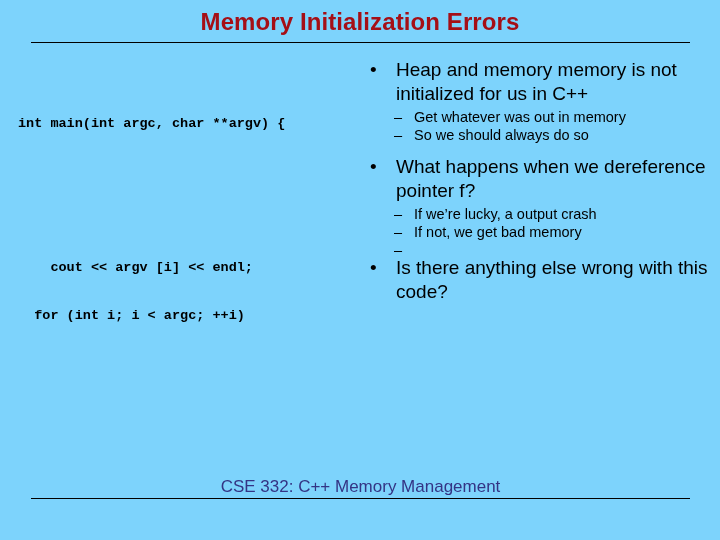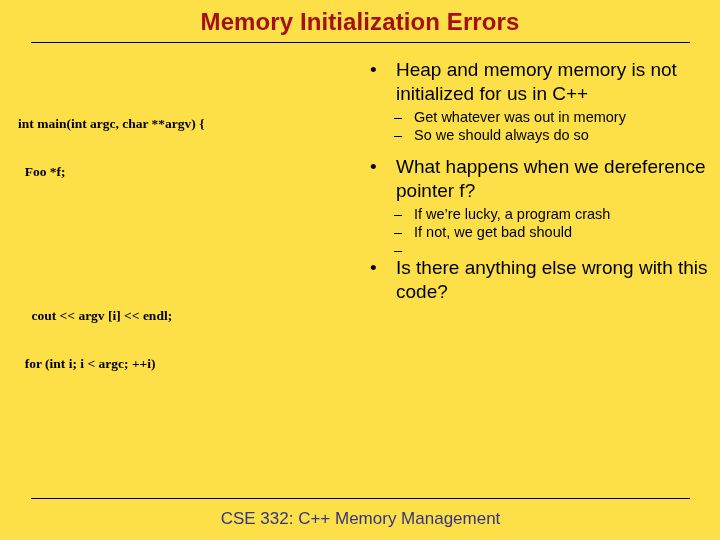--- a/index.html
+++ b/index.html
@@ -13,21 +13,21 @@
     height: 540px;
     position: relative;
     overflow: hidden;
     font-family: "Liberation Sans", sans-serif;
     -webkit-font-smoothing: none;
   }
 
   .slide {
     position: absolute;
     inset: 0;
-    background: #fde047;
+    background: #7dd3fc;
   }
 
   
   .slide-title {
     position: absolute;
     top: 8px;
     left: 30px;
     width: 660px;
     text-align: center;
     font-family: "Liberation Sans", sans-serif;
@@ -59,21 +59,20 @@
     font-size: 13.5px;
     font-weight: bold;
     color: #000000;
     line-height: 16px;
     white-space: pre;
   }
   .code-line {
     display: block;
     white-space: pre;
     height: 16px;
-    font-family: Liberation Serif, serif;
   }
   .code-line.blank { height: 16px; }
   .tok-accent { color: #1d6e99; }
 
   
   .bullets {
     position: absolute;
     left: 362px;
     top: 58px;
     width: 348px;
@@ -113,41 +112,40 @@
   .b2-text { display: block; }
 
   .sub-group { margin-top: 1px; margin-bottom: 5px; }
   .spacer-6 { height: 6px; }
   .spacer-10 { height: 10px; }
 
   
   .footer {
     position: absolute;
     left: 31px;
-    top: 508px;
+    top: 476px;
     width: 659px;
     text-align: center;
     font-size: 17px;
     color: #343484;
     line-height: 22px;
     white-space: nowrap;
   }
 </style>
 </head>
 <body>
 
 <div class="slide">
 
   <div class="slide-title">Memory Initialization Errors</div>
 
   <div class="rule rule-top"></div>
 
   <div class="code-block">
     <span class="code-line">int main(int argc, char **argv) {</span>
-    <span class="code-line">  Foo *f;</span>
     <span class="code-line blank"> </span>
     <span class="code-line blank"> </span>
     <span class="code-line">    cout &lt;&lt; argv [i] &lt;&lt; endl;</span>
     <span class="code-line">  for (int i; i &lt; argc; ++i)</span>
     <span class="code-line blank"> </span>
     <span class="code-line blank"> </span>
     
     
   </div>
 
@@ -173,25 +171,25 @@
 
     <div class="spacer-6"></div>
 
     <div class="b1">
       <span class="marker">•</span>
       <span class="b1-text">What happens when we dereference pointer f?</span>
     </div>
     <div class="sub-group">
       <div class="b2">
         <span class="marker">–</span>
-        <span class="b2-text">If we’re lucky, a program crash</span>
-      </div>
-      <div class="b2">
-        <span class="marker">–</span>
-        <span class="b2-text">If not, we get bad should</span>
+        <span class="b2-text">If we’re lucky, a output crash</span>
+      </div>
+      <div class="b2">
+        <span class="marker">–</span>
+        <span class="b2-text">If not, we get bad memory</span>
       </div>
       <div class="b2">
         <span class="marker">–</span>
       </div>
     </div>
 
     <div class="spacer-10"></div>
 
     <div class="b1">
       <span class="marker">•</span>

